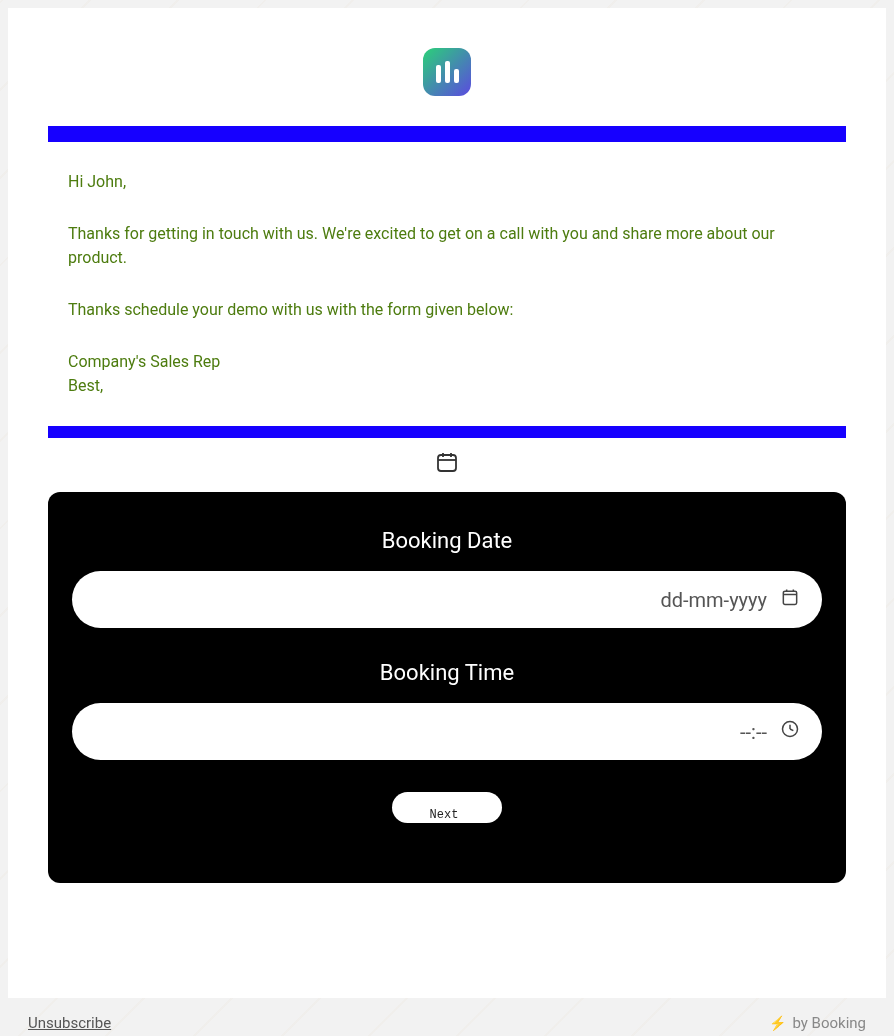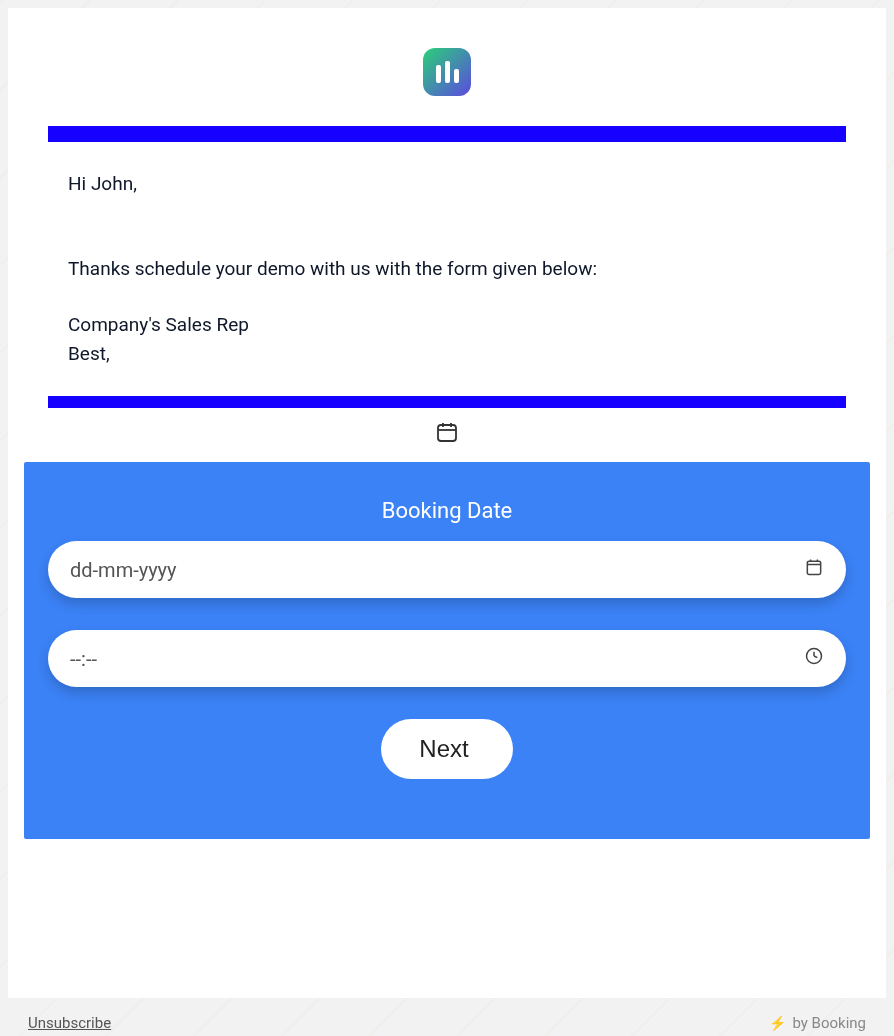--- a/index.html
+++ b/index.html
@@ -54,22 +54,22 @@
       background: #1600ff;
       margin: 0 40px;
     }
     .blue-bar-thin {
       height: 12px;
       background: #1600ff;
       margin: 0 40px;
     }
     .message-body {
       padding: 28px 60px 28px 60px;
-      font-size: 19px;
-      color: #0f172a;
+      font-size: 16px;
+      color: #4d7c0f;
       line-height: 1.5;
     }
     .message-body p {
       margin: 0;
     }
     .para-gap {
       height: 28px;
     }
     .calendar-icon-section {
       display: flex;
@@ -77,66 +77,68 @@
       padding: 12px 0 14px 0;
     }
     .calendar-icon svg {
       width: 24px;
       height: 24px;
       stroke: #333;
       fill: none;
       stroke-width: 1.8;
     }
     .form-panel {
-      background: #3b82f6;
-      margin: 0 16px;
+      background: #000000;
+      margin: 0 40px;
       padding: 36px 24px 60px 24px;
-      border-radius: 2px;
+      border-radius: 12px;
     }
     .form-label {
       color: white;
       font-size: 22px;
       text-align: center;
       margin-bottom: 18px;
     }
     .form-input {
       width: 100%;
       background: white;
       border: none;
       border-radius: 30px;
       padding: 16px 22px;
       font-size: 20px;
       color: #333;
       box-shadow: 0 6px 12px rgba(0,0,0,0.18);
       margin-bottom: 32px;
       position: relative;
       display: flex;
-      justify-content: space-between;
+      justify-content: flex-end;
       align-items: center;
+      gap: 13px;
     }
     .input-placeholder {
       color: #555;
     }
     .input-icon svg {
       width: 20px;
       height: 20px;
       stroke: #444;
       fill: none;
       stroke-width: 1.8;
     }
     .next-button {
       display: block;
       margin: 20px auto 0 auto;
       background: white;
       color: #222;
       border: none;
       border-radius: 30px;
-      padding: 16px 44px 16px 38px;
-      font-size: 24px;
+      padding: 16px 44px 1px 38px;
+      font-size: 12px;
       cursor: pointer;
+      font-family: Liberation Mono, monospace;
     }
     .footer {
       position: absolute;
       bottom: 4px;
       left: 28px;
       right: 28px;
       display: flex;
       justify-content: space-between;
       align-items: flex-end;
       font-size: 15px;
@@ -188,20 +190,21 @@
         <div class="logo-bar"></div>
       </div>
     </div>
   </div>
 
   <div class="blue-bar"></div>
 
   <div class="message-body">
     <p>Hi John,</p>
     <div class="para-gap"></div>
+    <p>Thanks for getting in touch with us. We're excited to get on a call with you and share more about our product.</p>
     <div class="para-gap"></div>
     <p>Thanks schedule your demo with us with the form given below:</p>
     <div class="para-gap"></div>
     <p>Company's Sales Rep</p>
     <p>Best,</p>
   </div>
 
   <div class="blue-bar-thin"></div>
 
   <div class="calendar-icon-section">
@@ -222,20 +225,21 @@
       <span class="input-icon">
         <svg viewBox="0 0 24 24">
           <rect x="4" y="5" width="16" height="16" rx="2"></rect>
           <line x1="4" y1="9" x2="20" y2="9"></line>
           <line x1="8" y1="3" x2="8" y2="6"></line>
           <line x1="16" y1="3" x2="16" y2="6"></line>
         </svg>
       </span>
     </div>
 
+    <div class="form-label">Booking Time</div>
     <div class="form-input">
       <span class="input-placeholder">--:--</span>
       <span class="input-icon">
         <svg viewBox="0 0 24 24">
           <circle cx="12" cy="12" r="9"></circle>
           <line x1="12" y1="7" x2="12" y2="12"></line>
           <line x1="12" y1="12" x2="16" y2="14"></line>
         </svg>
       </span>
     </div>

